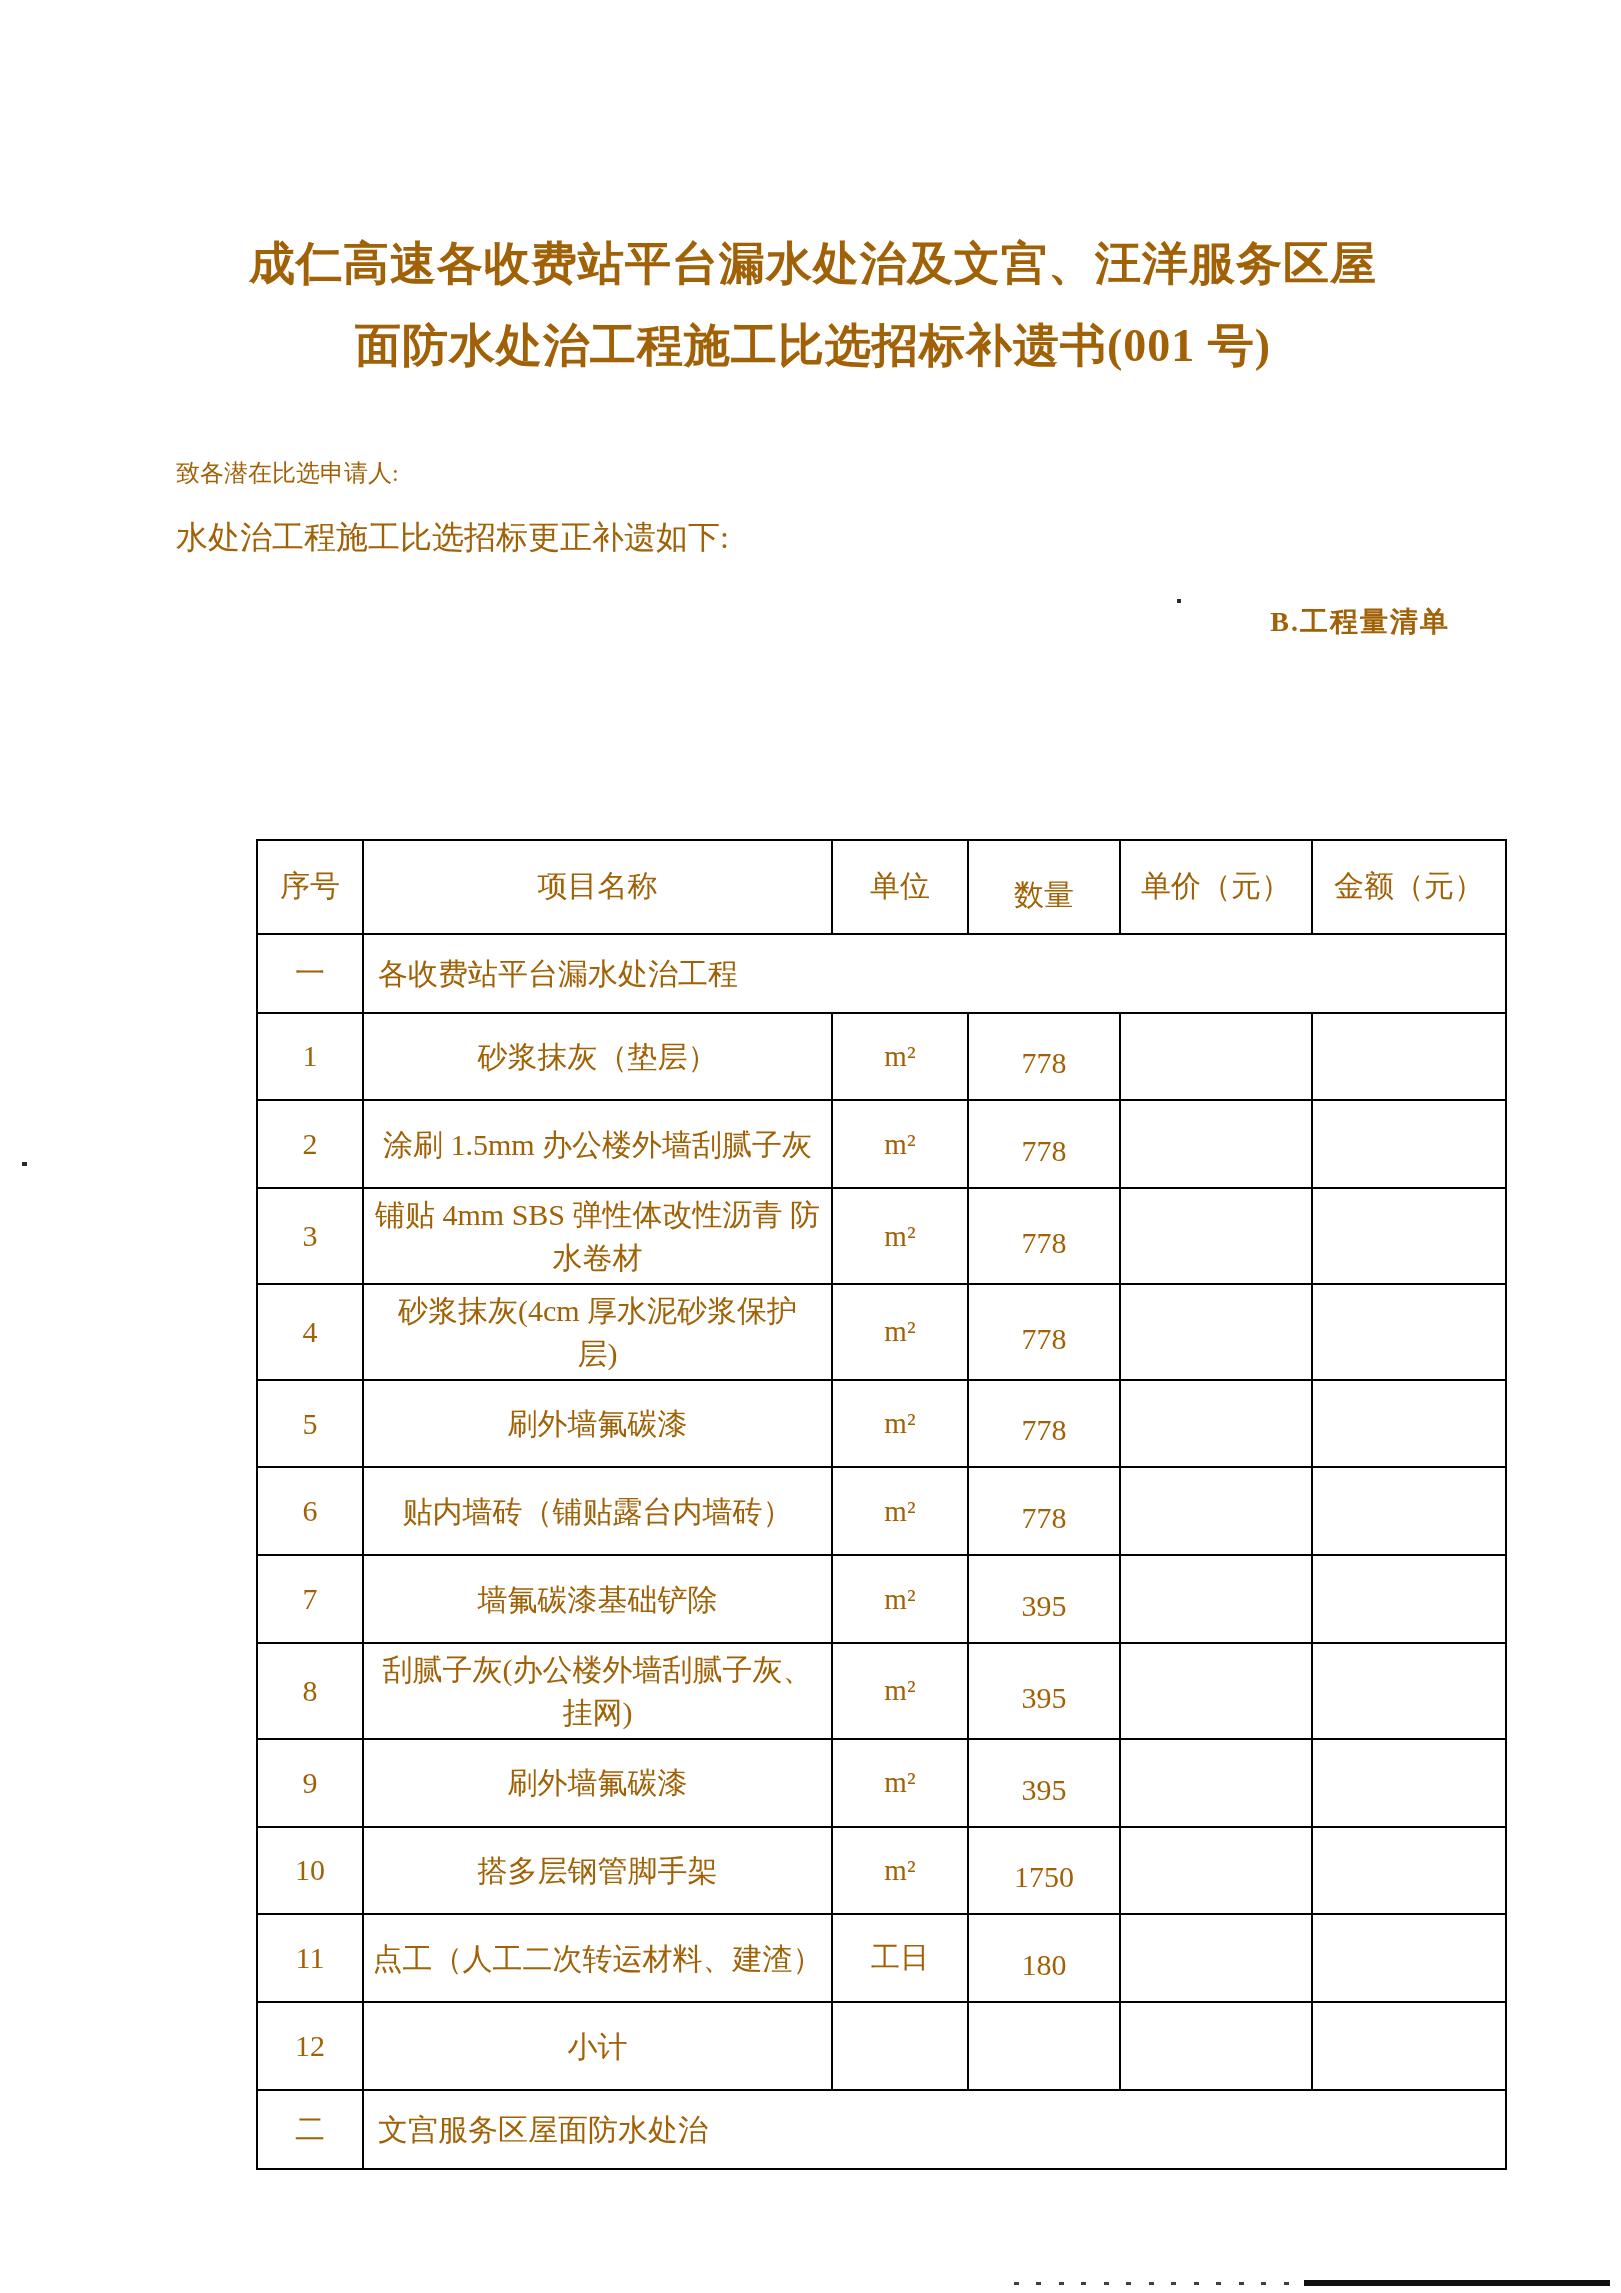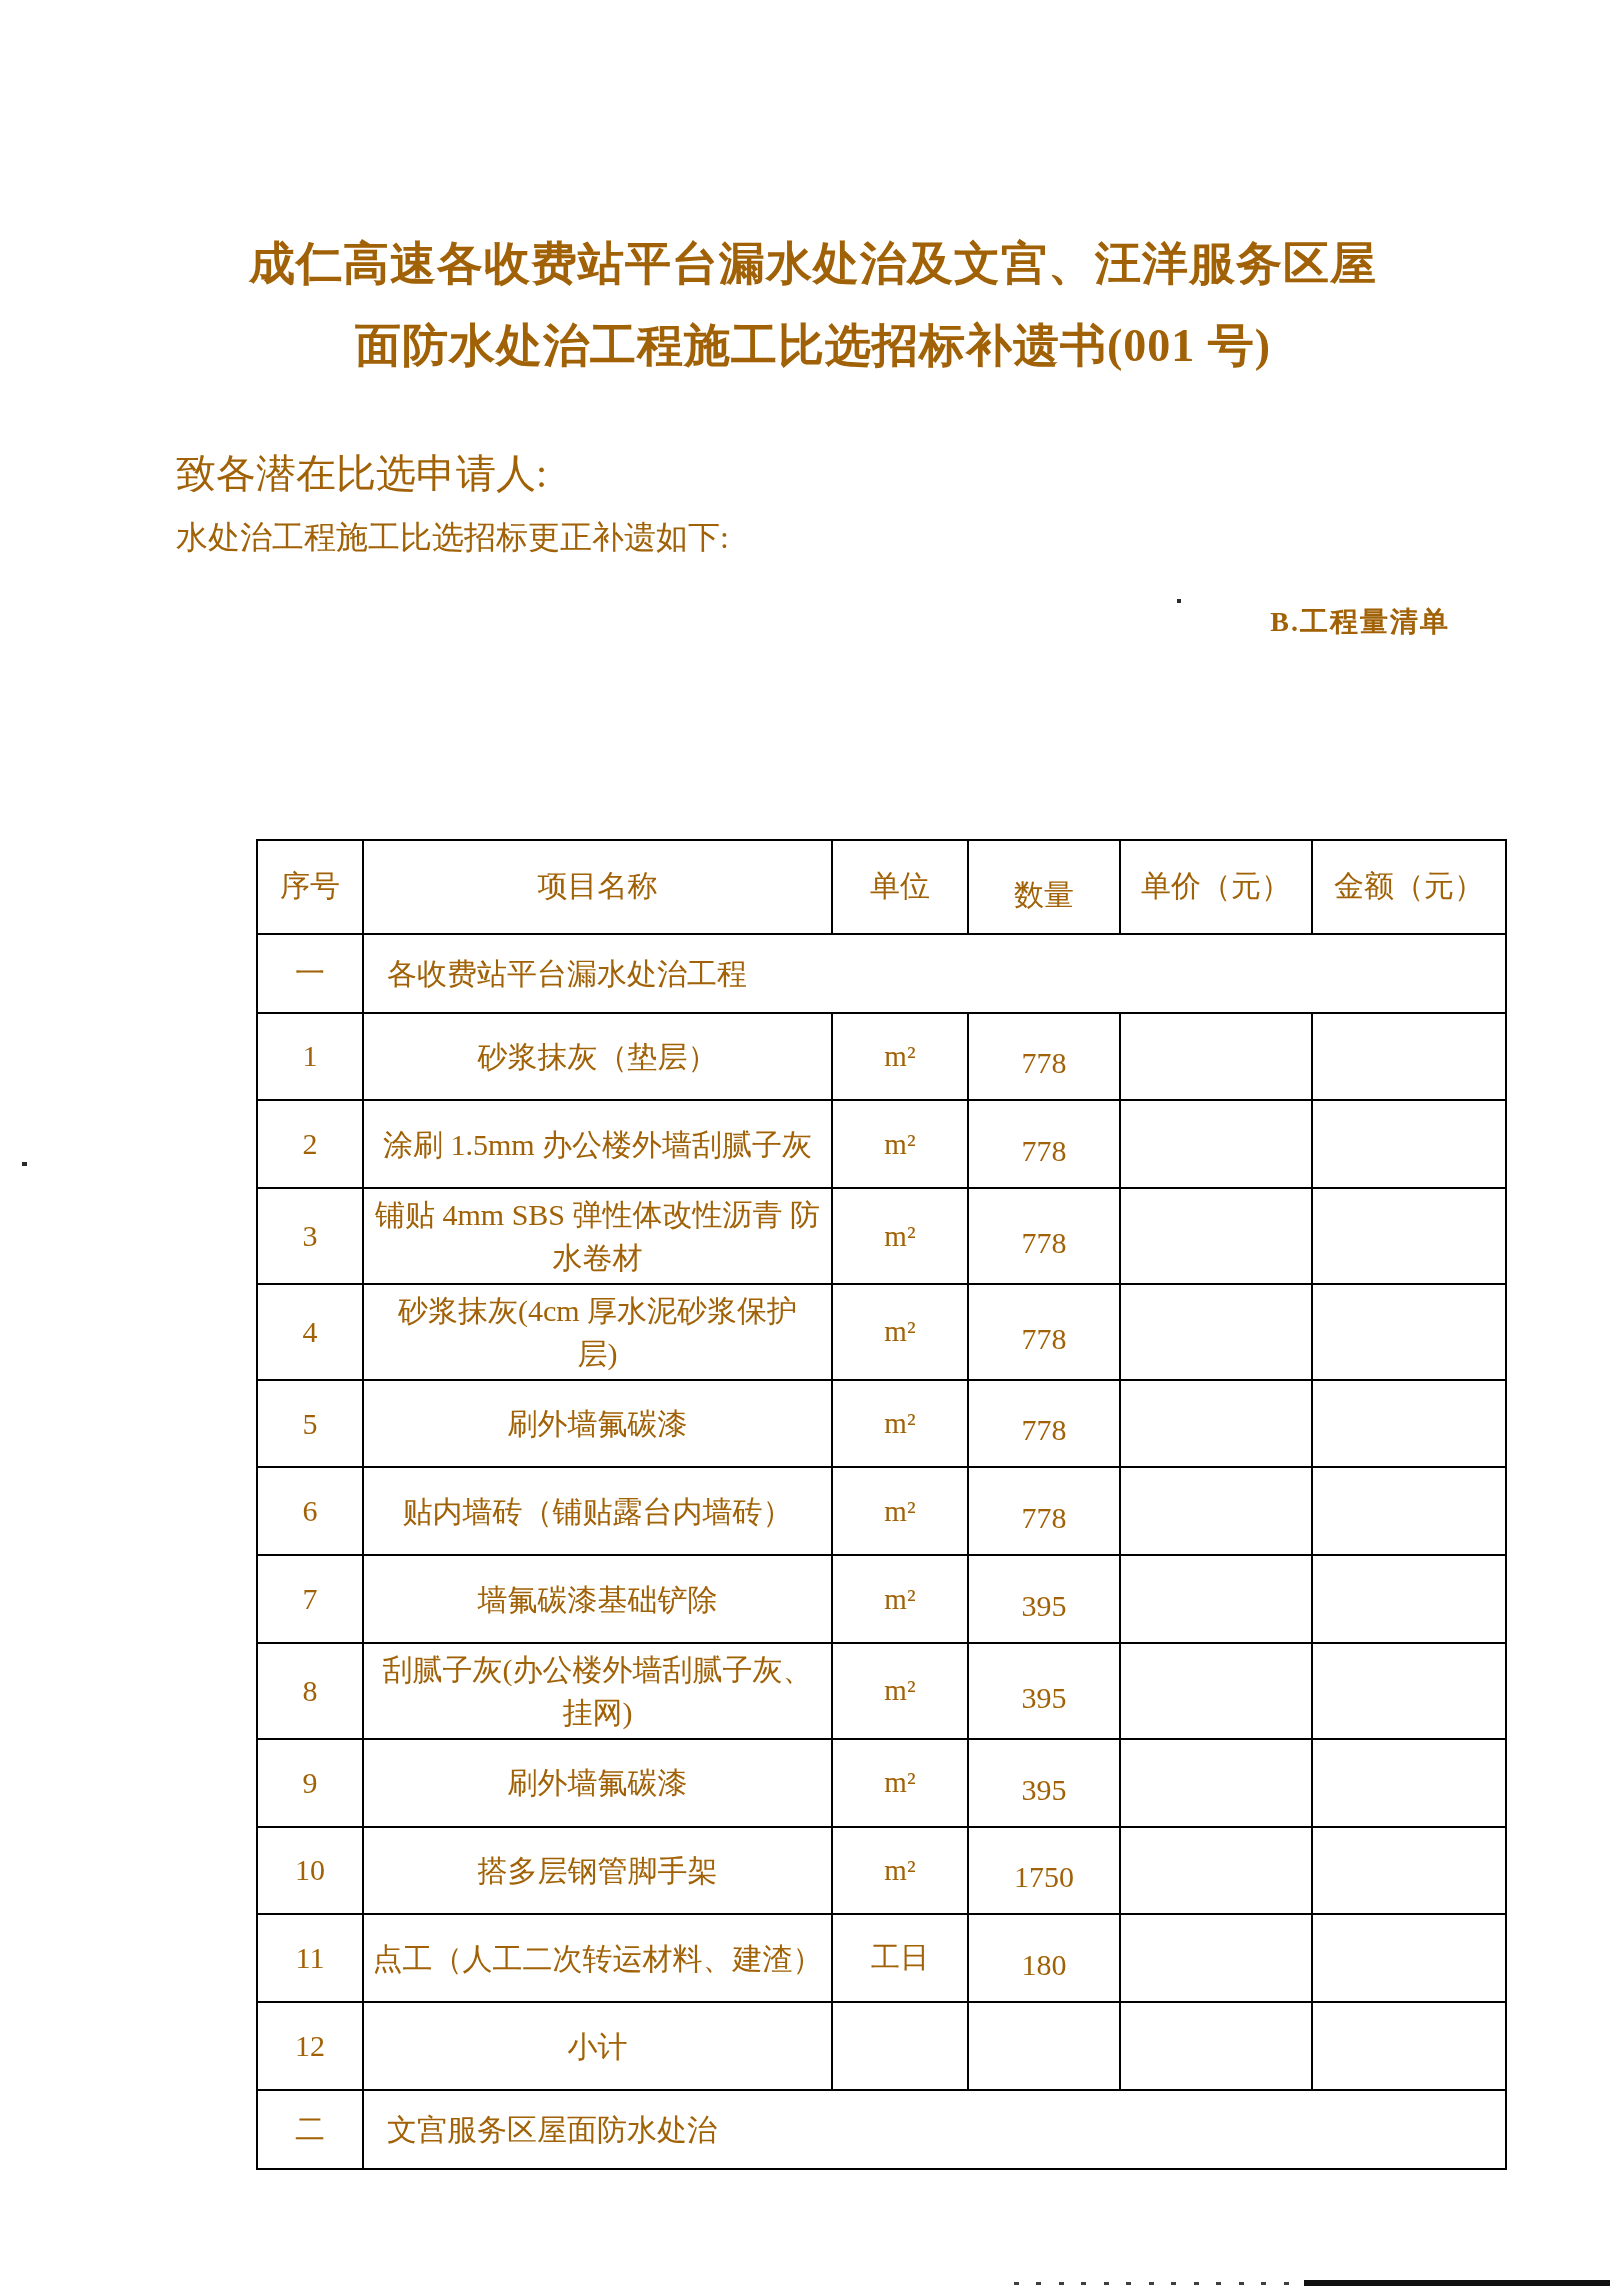--- a/index.html
+++ b/index.html
@@ -28,21 +28,21 @@
     margin-top: 223px;
     text-align: center;
     font-size: 46px;
     font-weight: bold;
     letter-spacing: 1px;
     line-height: 82px;
   }
   
   .salutation {
     margin-top: 65px;
-    font-size: 40px;
+    font-size: 24px;
     line-height: 43px;
   }
   .para-line {
     font-size: 32px;
     line-height: 84px;
     white-space: nowrap;
   }
   .para-line.first {
     text-indent: 57px;
     margin-top: 13.7px;
@@ -93,21 +93,21 @@
   table.boq thead th { height: 84px; }
   th.qty-head div { padding-top: 17.6px; }
   tr.section-row td { height: 69px; }
   tr.data-row td { height: 78px; }
   td.c-name {
     white-space: pre-line;
     line-height: 43px;
   }
   td.c-name.section {
     text-align: left;
-    padding-left: 23px;
+    padding-left: 14px;
     white-space: nowrap;
   }
   td.c-qty div { padding-top: 13.7px; }
   td.c-unit { font-size: 29px; }
   
   .speck {
     position: absolute;
     background: #2b2b2b;
   }
   .scan-line-dotted {

